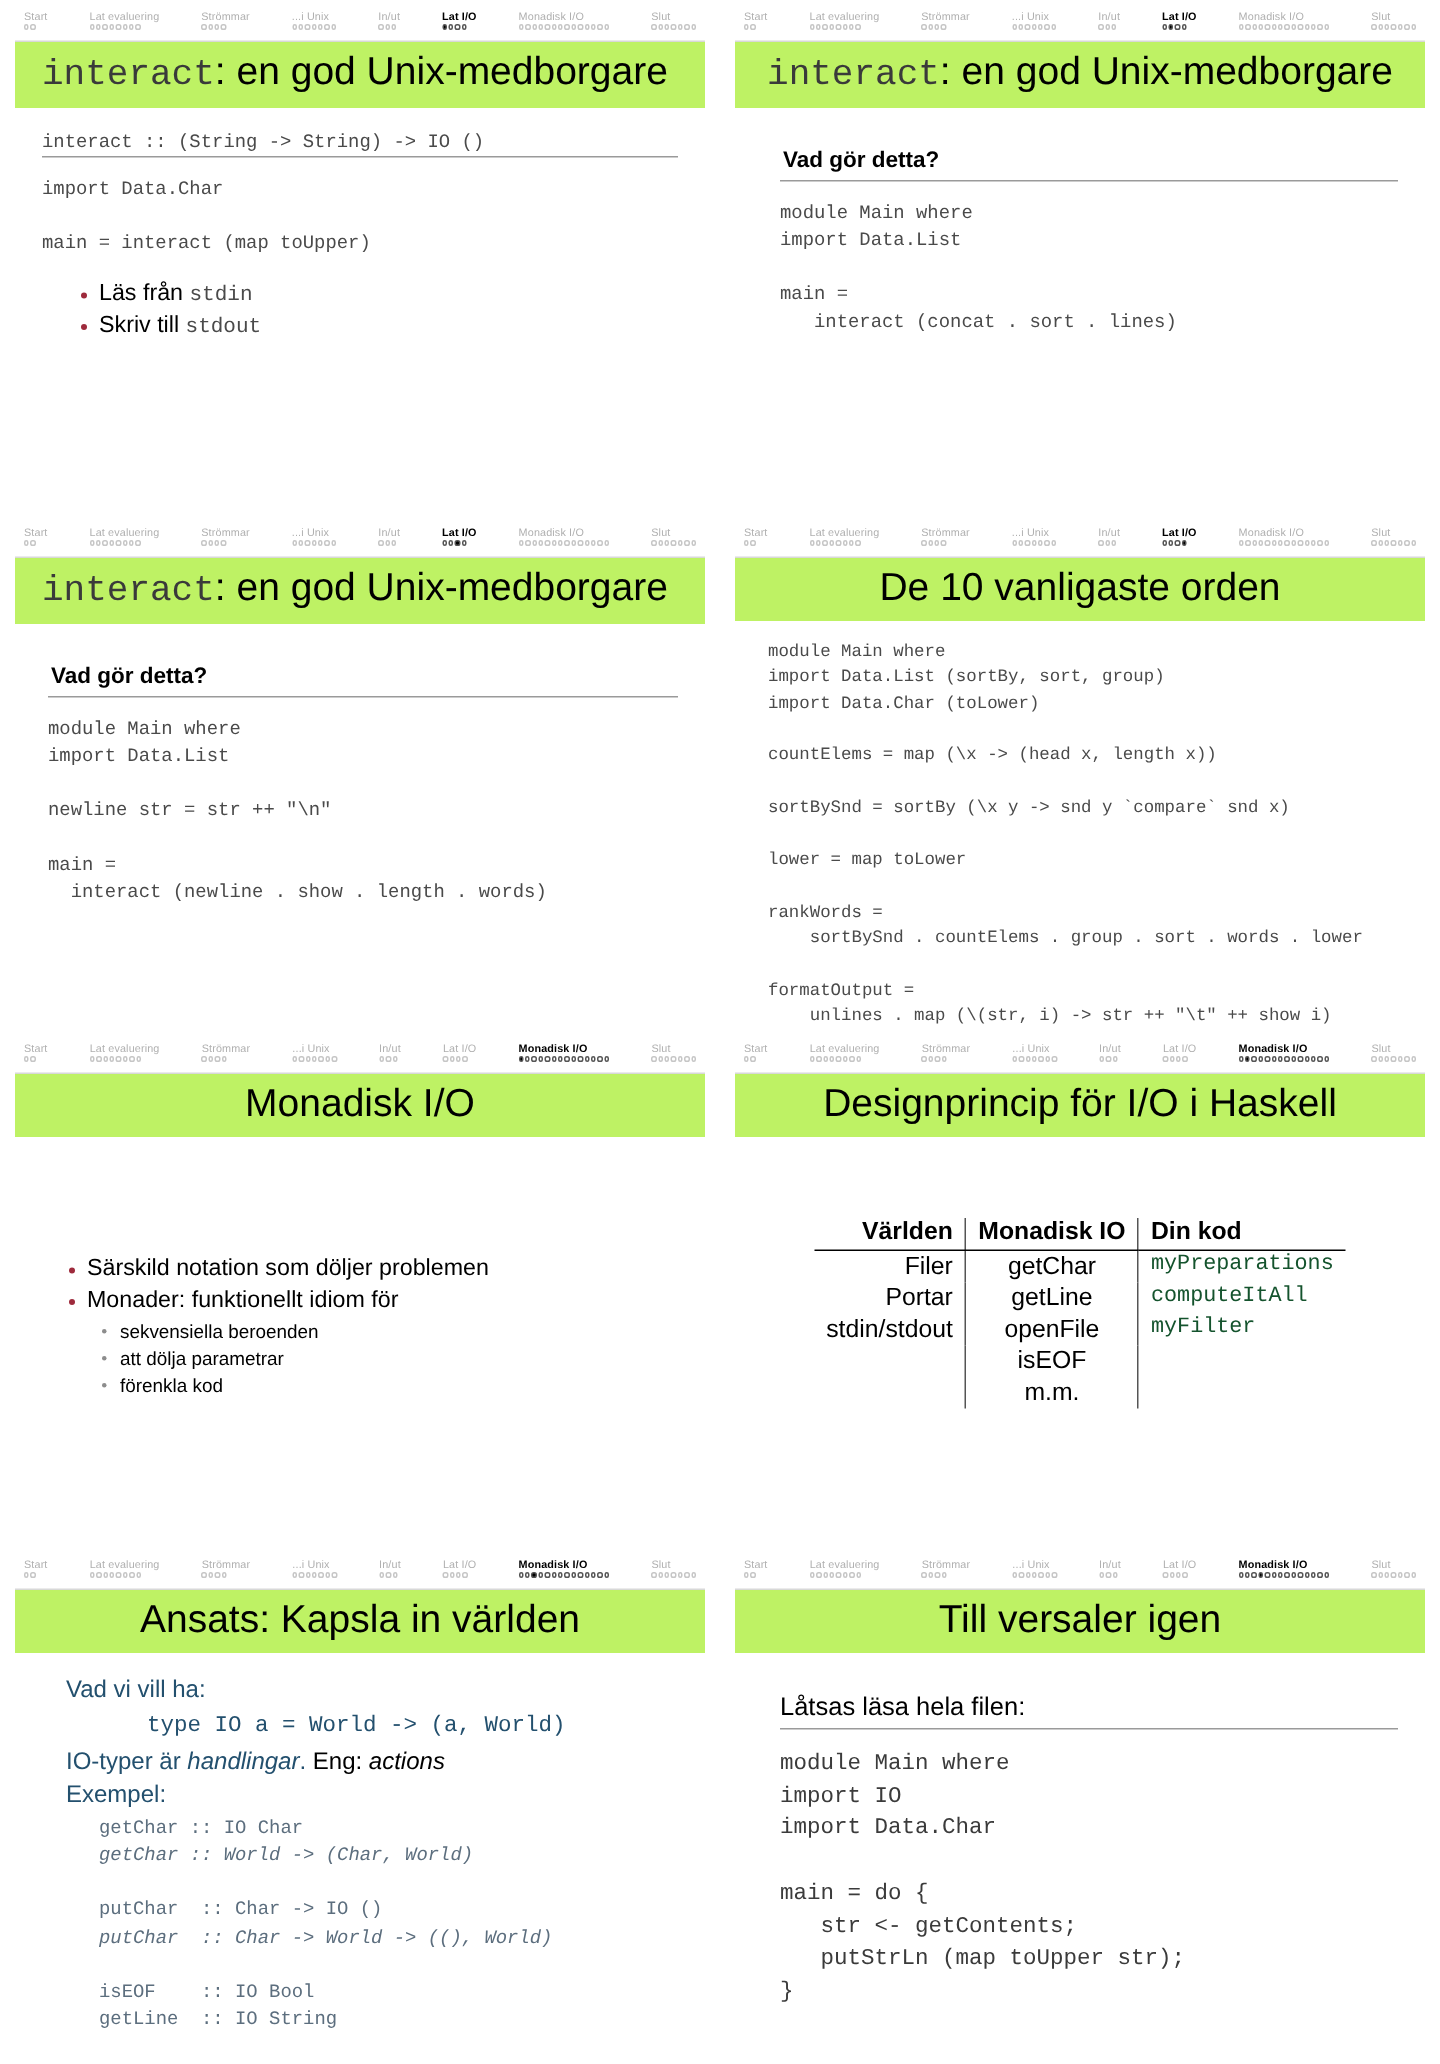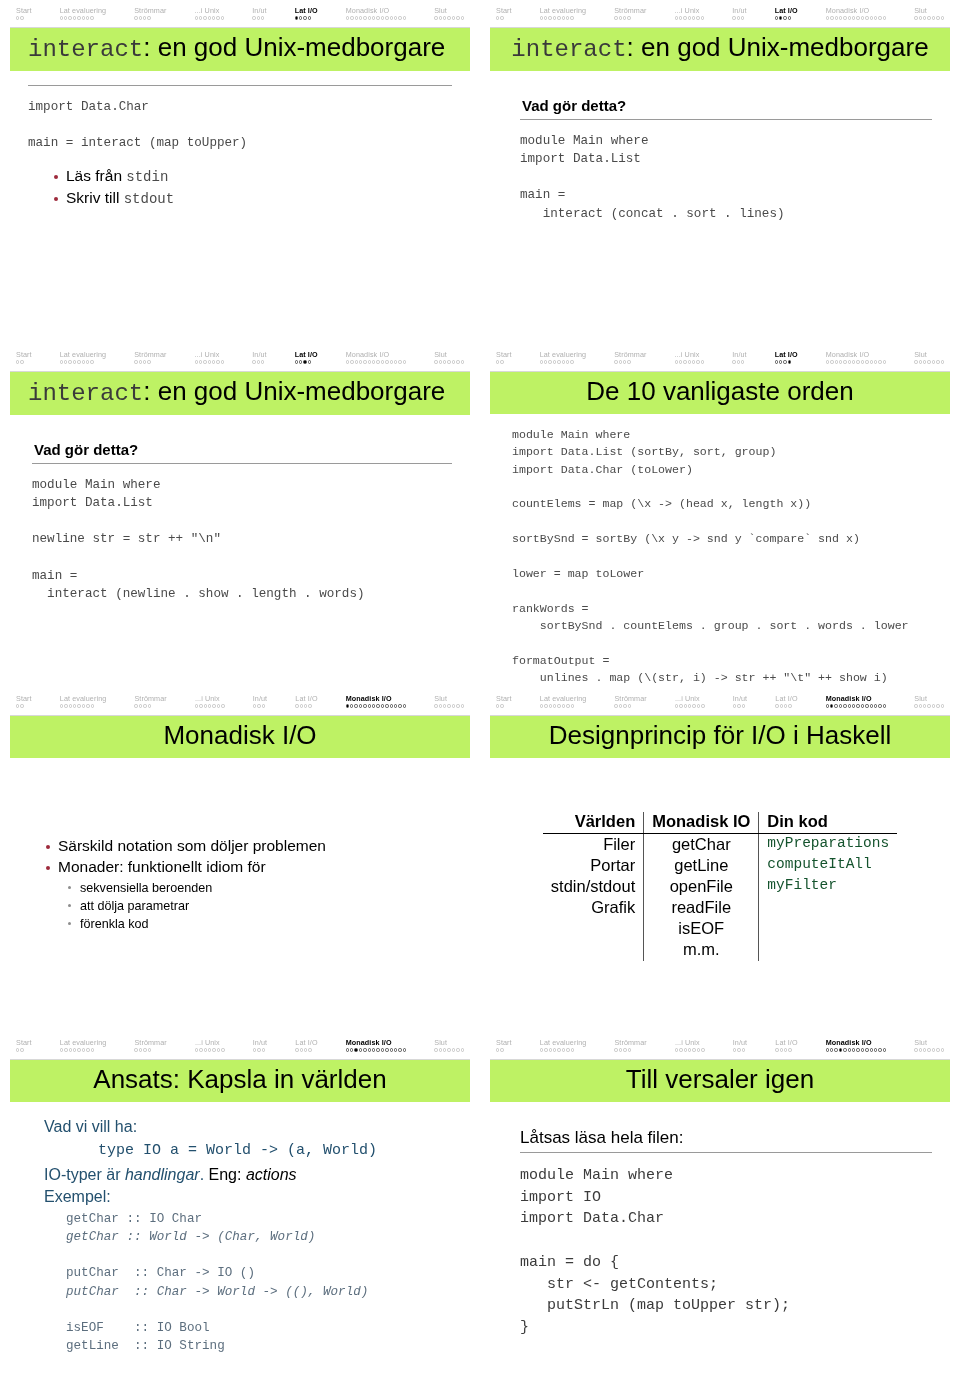--- a/index.html
+++ b/index.html
@@ -281,20 +281,21 @@
               <span class="dot"></span>
               <span class="dot"></span>
               <span class="dot"></span>
             </div>
           </div>
         </div>
       <div class="slidetitle left">
         <span class="mono">interact</span><span>: en god Unix-medborgare</span>
       </div>
       <div class="body">
+        <pre class="code">interact :: (String -&gt; String) -&gt; IO ()</pre>
         <hr class="rule">
         <pre class="code">import Data.Char
 
 main = interact (map toUpper)</pre>
         <ul class="bullets" style="margin-top:14px;margin-left:22px;">
           <li><span>Läs från </span><span class="mono-inline">stdin</span></li>
           <li><span>Skriv till </span><span class="mono-inline">stdout</span></li>
         </ul>
       </div>
     </div>
@@ -853,25 +854,20 @@
               <td class="c1">Portar</td>
               <td class="c2">getLine</td>
               <td class="c3">computeItAll</td>
             </tr>
             <tr>
               <td class="c1">stdin/stdout</td>
               <td class="c2">openFile</td>
               <td class="c3">myFilter</td>
             </tr>
             <tr>
-              <td class="c1">Grafik</td>
-              <td class="c2">readFile</td>
-              <td class="c3"></td>
-            </tr>
-            <tr>
               <td class="c1"></td>
               <td class="c2">isEOF</td>
               <td class="c3"></td>
             </tr>
             <tr>
               <td class="c1"></td>
               <td class="c2">m.m.</td>
               <td class="c3"></td>
             </tr>
           </tbody>

